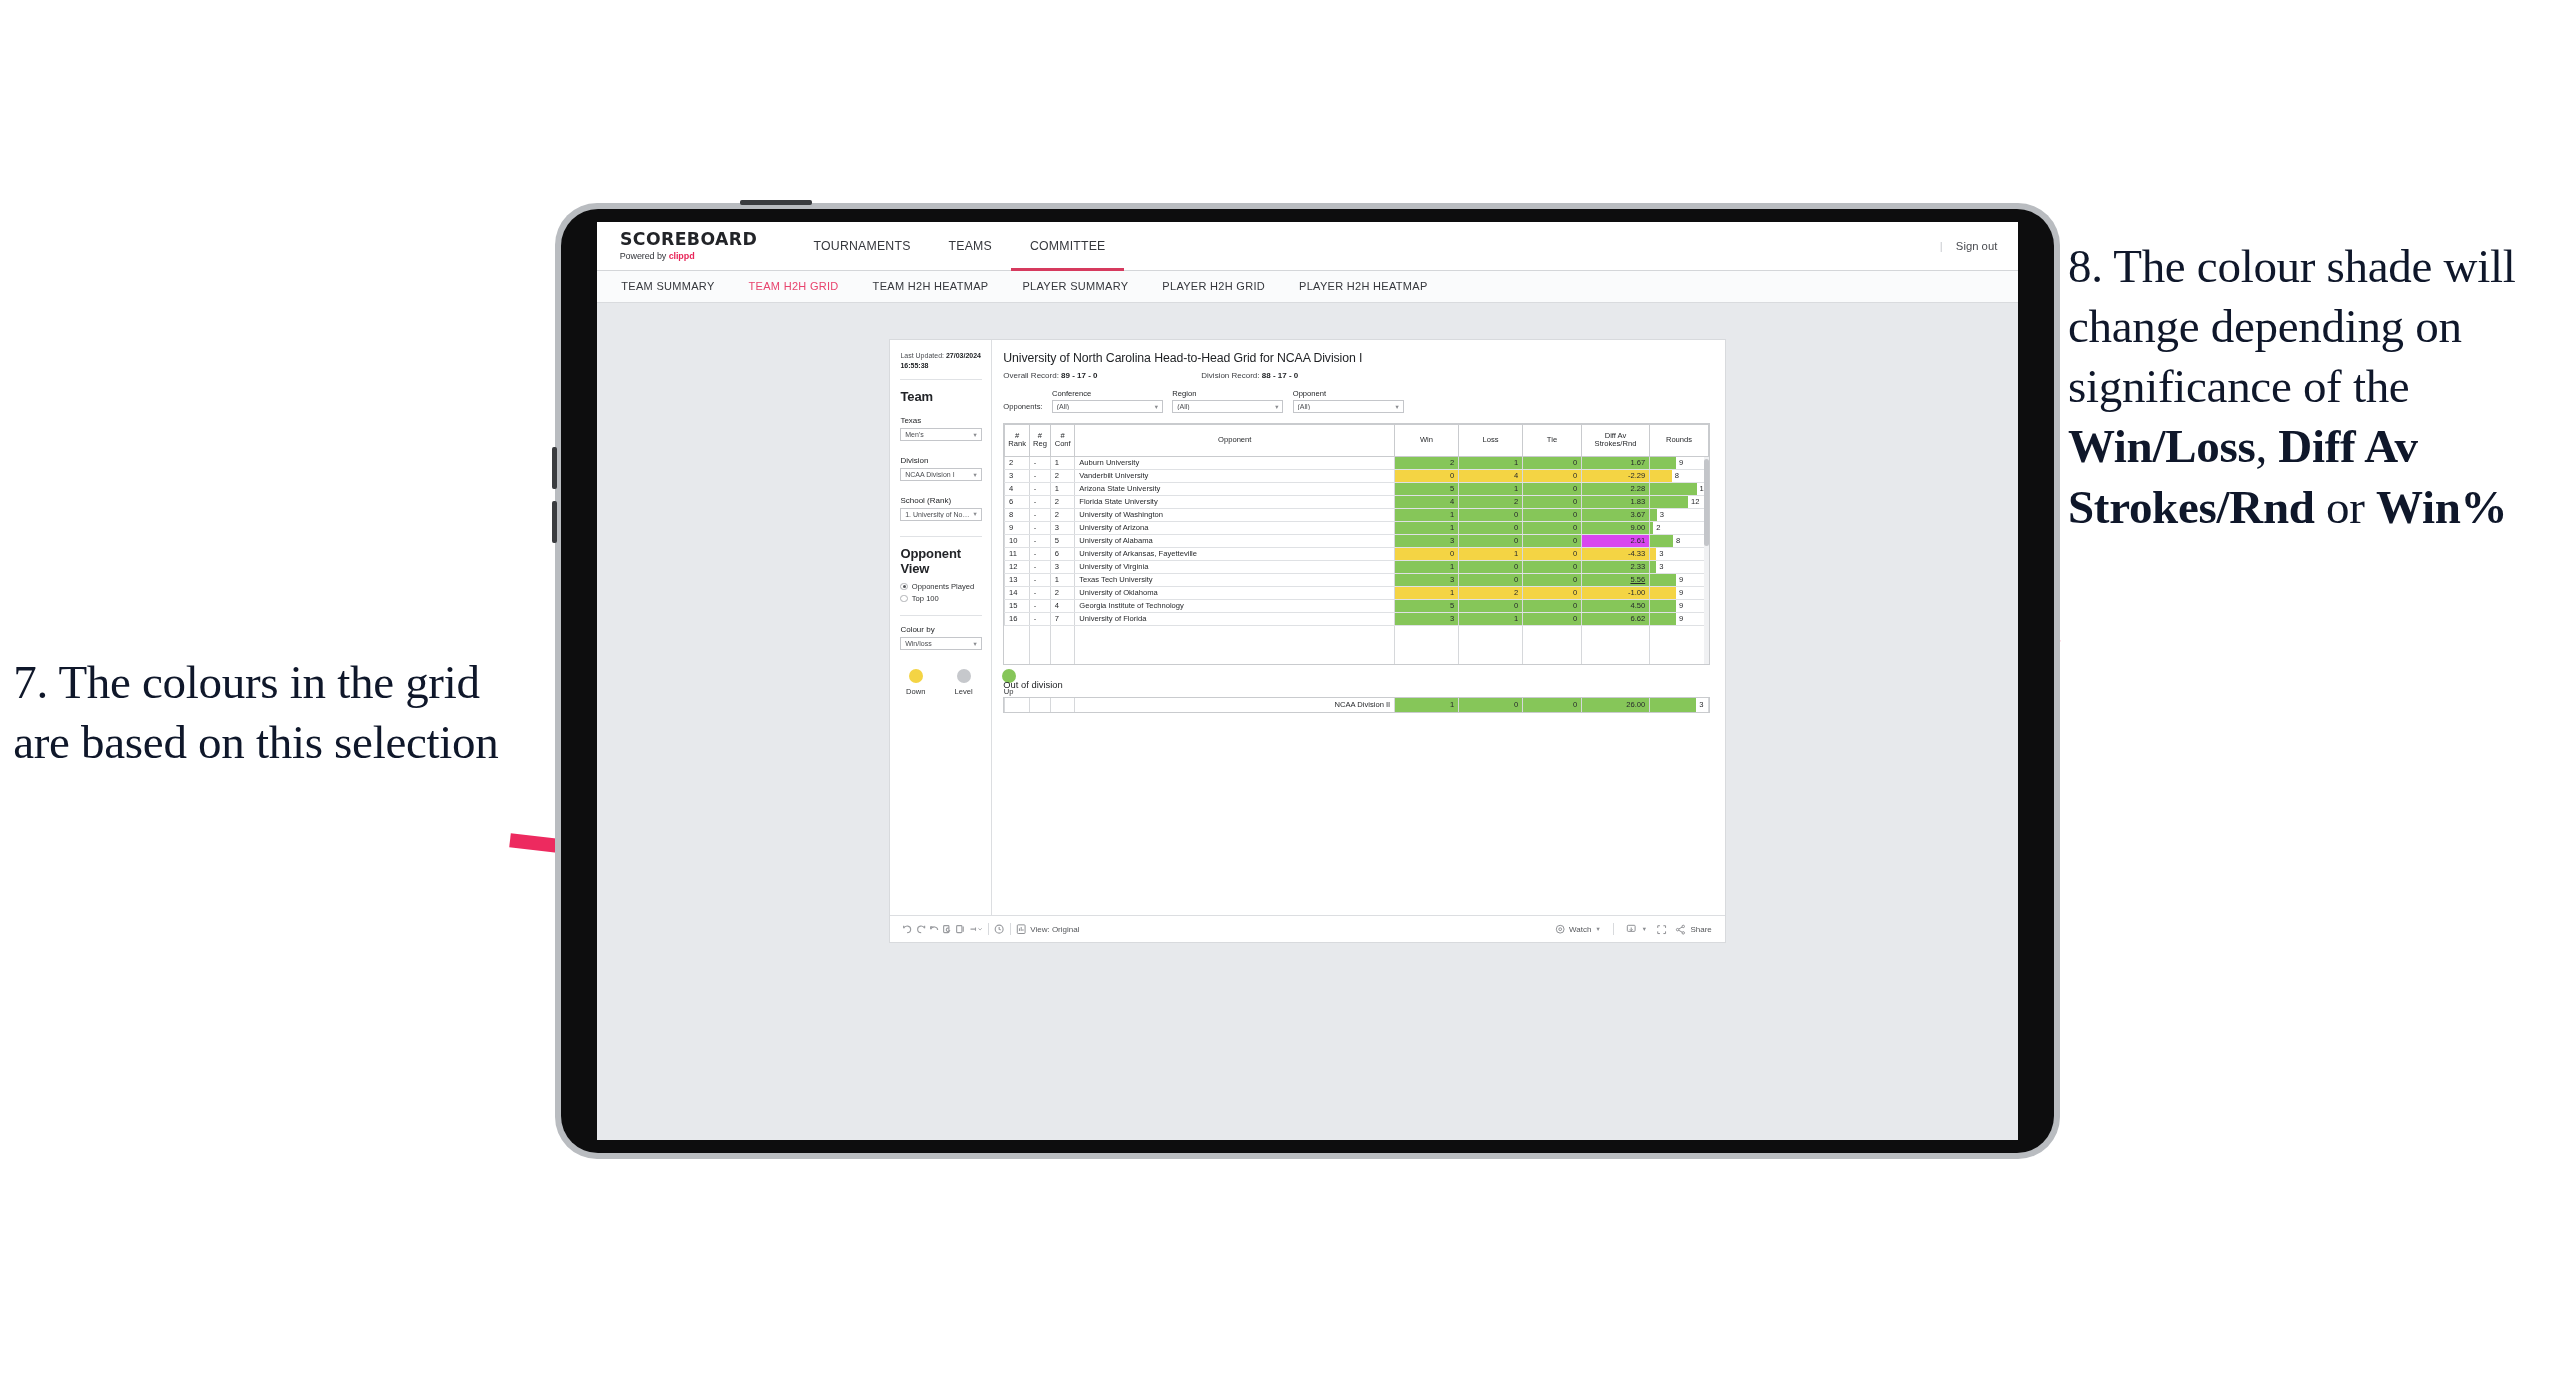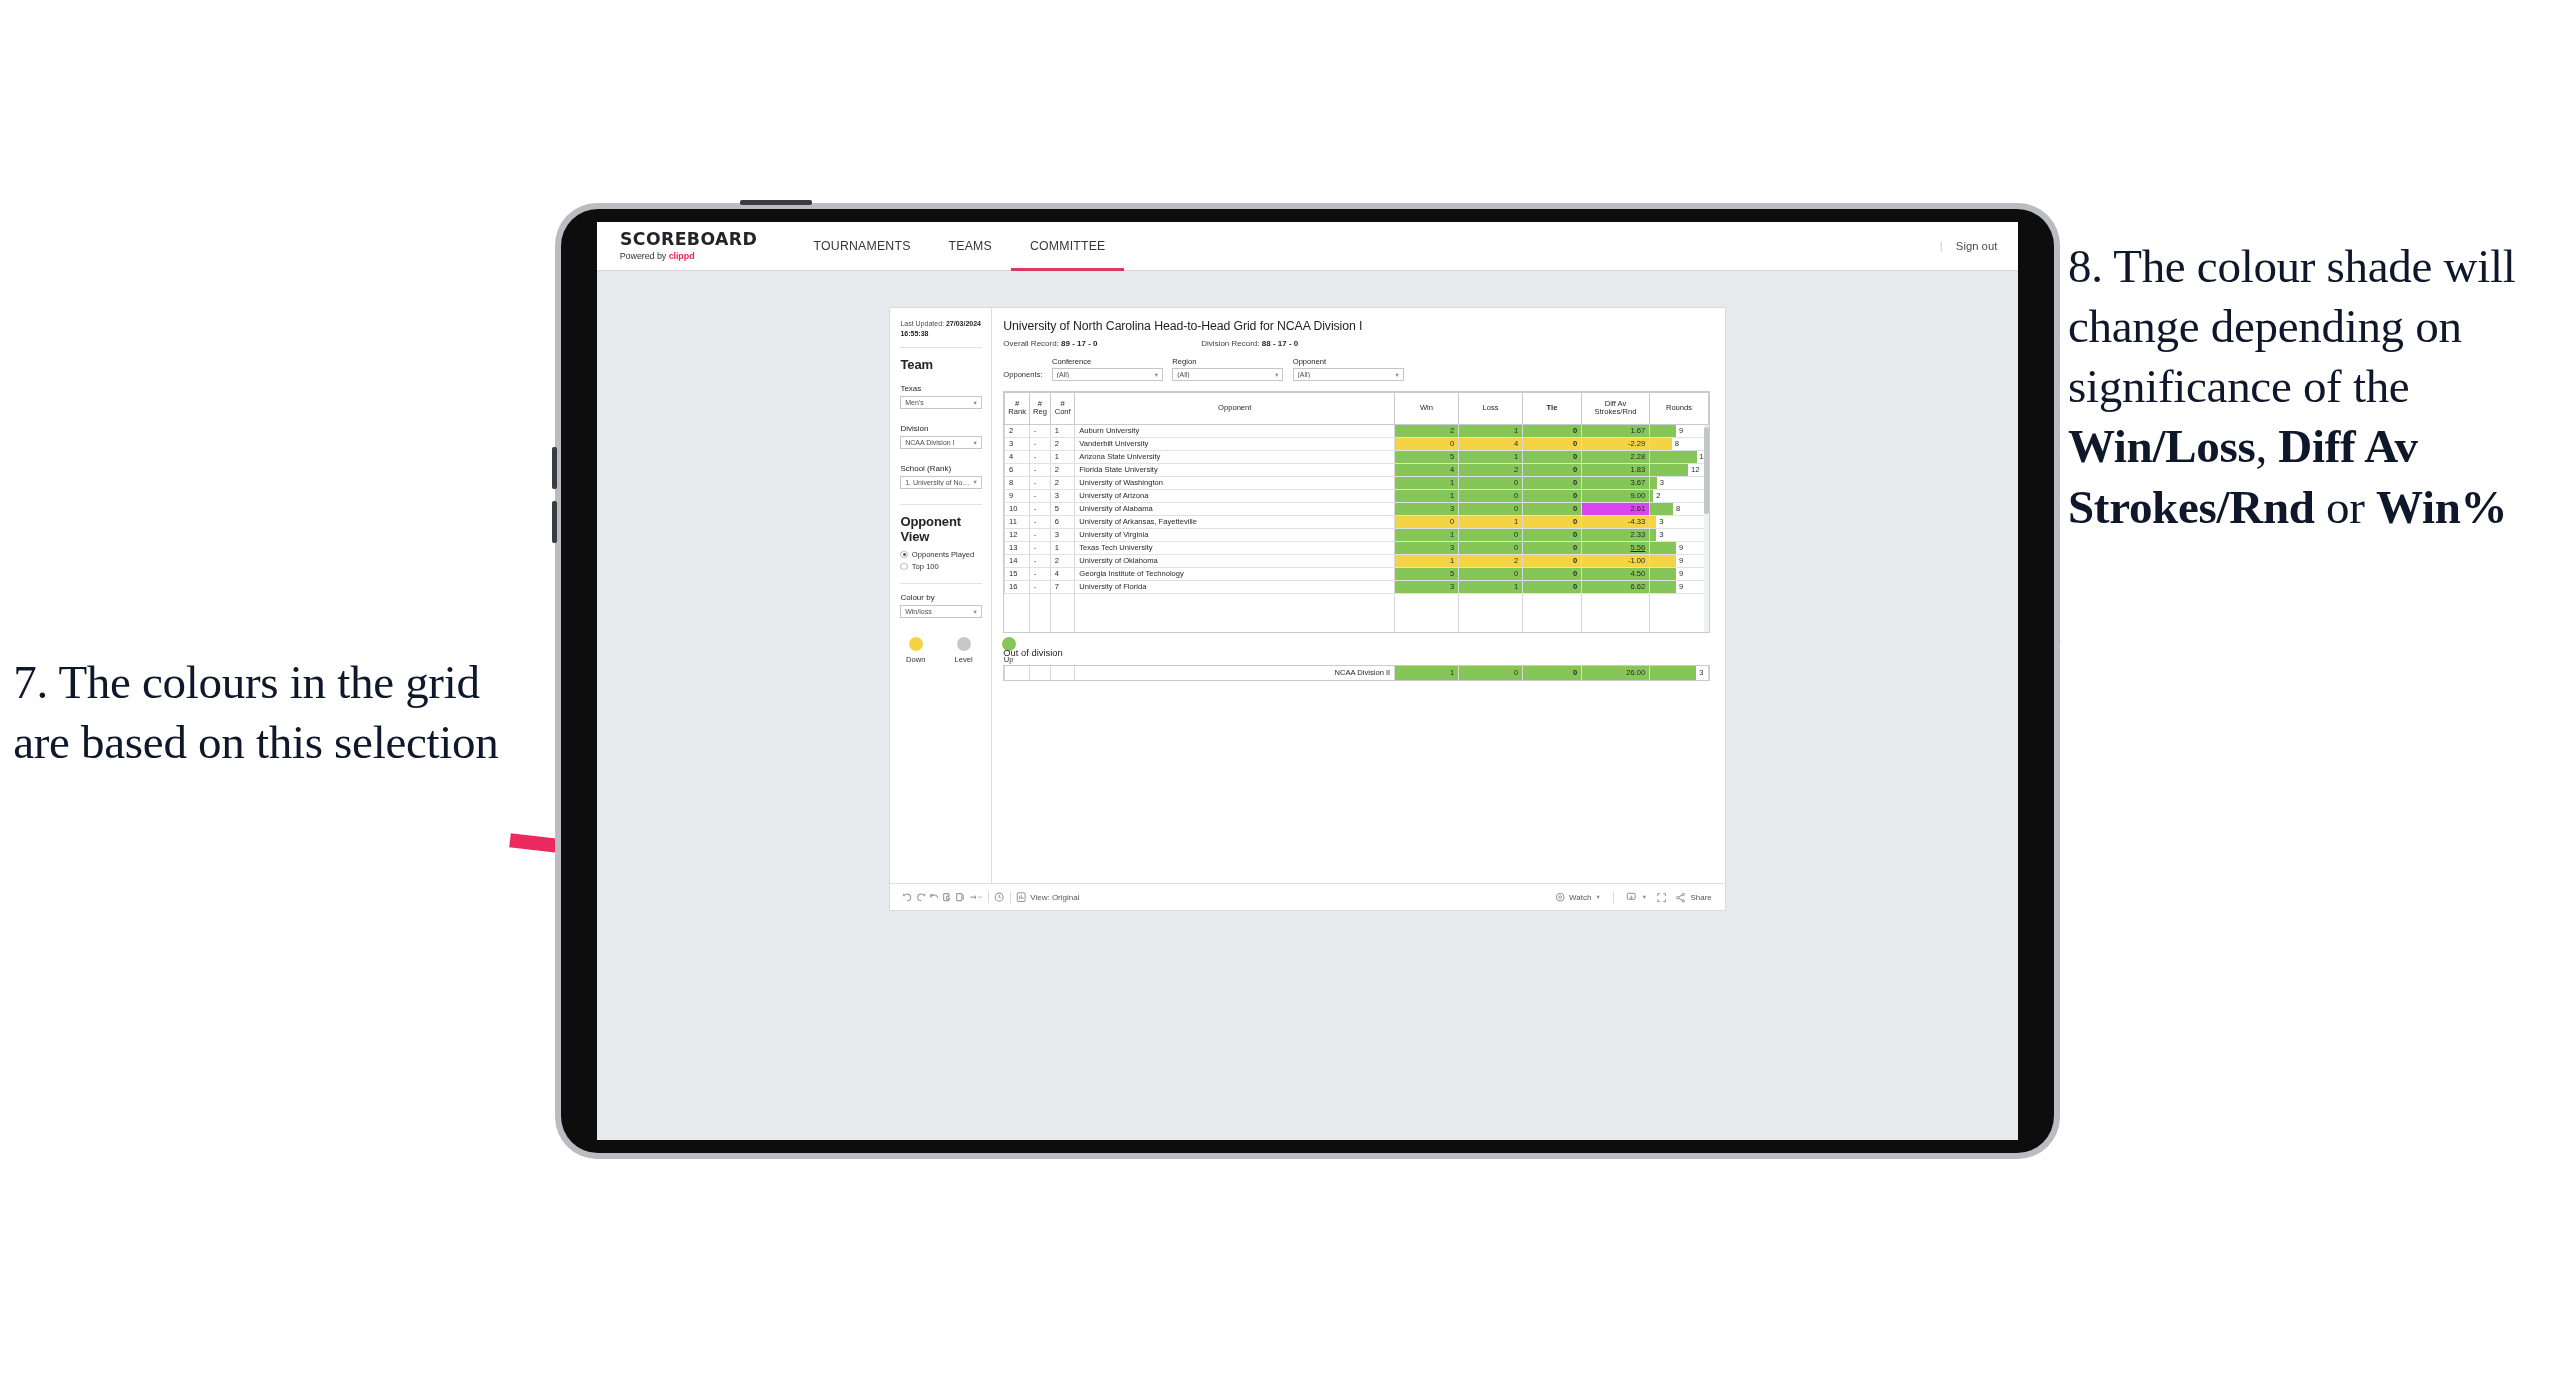--- a/index.html
+++ b/index.html
@@ -203,21 +203,21 @@
   .c-rank, .c-reg, .c-conf { text-align: left; }
   .c-opp { text-align: left; }
   .c-num { text-align: right; }
   .c-rounds { padding: 0 !important; position: relative; }
   .rounds-bar { height: 100%; display: flex; align-items: center; }
   .rounds-fill { height: 100%; }
   .rounds-val { padding-left: 2.8px; font-size: 7.6px; }
 
   .w-rank { width: 24.6px; } .w-reg { width: 21px; } .w-conf { width: 24.6px; }
   .w-opp { width: auto; } .w-win { width: 64px; } .w-loss { width: 64px; }
-  .w-tie { width: 59px; font-weight: bold; } .w-diff { width: 68px; } .w-rounds { width: 59px; }
+  .w-tie { width: 59px; } .w-diff { width: 68px; } .w-rounds { width: 59px; }
 
   .empty-row td { height: 13px; border-bottom: none; }
   #grid-scroll-track {
     position: absolute; right: 0; top: 33px; bottom: 0; width: 4.7px;
     background: #f0f1f3;
   }
   #grid-scroll-thumb { position: absolute; left: 0; top: 1.9px; width: 4.7px; height: 87px; background: #c3c5c9; border-radius: 2.8px; }
 
   
   #ood-title { font-size: 9.4px; color: #232528; margin-top: 14px; }
@@ -279,20 +279,28 @@
           <div class="top-nav-item">TEAMS</div>
           <div class="top-nav-item active">COMMITTEE</div>
         </div>
 
         <div id="signout-wrap">
           <span class="vdiv">|</span>
           <span id="signout-link">Sign out</span>
         </div>
       </div>
 
+      <div id="sub-nav">
+        <div class="sub-nav-item">TEAM SUMMARY</div>
+        <div class="sub-nav-item active">TEAM H2H GRID</div>
+        <div class="sub-nav-item">TEAM H2H HEATMAP</div>
+        <div class="sub-nav-item">PLAYER SUMMARY</div>
+        <div class="sub-nav-item">PLAYER H2H GRID</div>
+        <div class="sub-nav-item">PLAYER H2H HEATMAP</div>
+      </div>
 
       <div id="canvas">
         <div id="viz">
           <div id="viz-body">
 
             <div id="viz-sidebar">
               <div id="last-updated"><span>Last Updated: </span><span class="lu-date">27/03/2024 16:55:38</span></div>
               <div class="side-rule"></div>
 
               <div class="side-h">Team</div>

